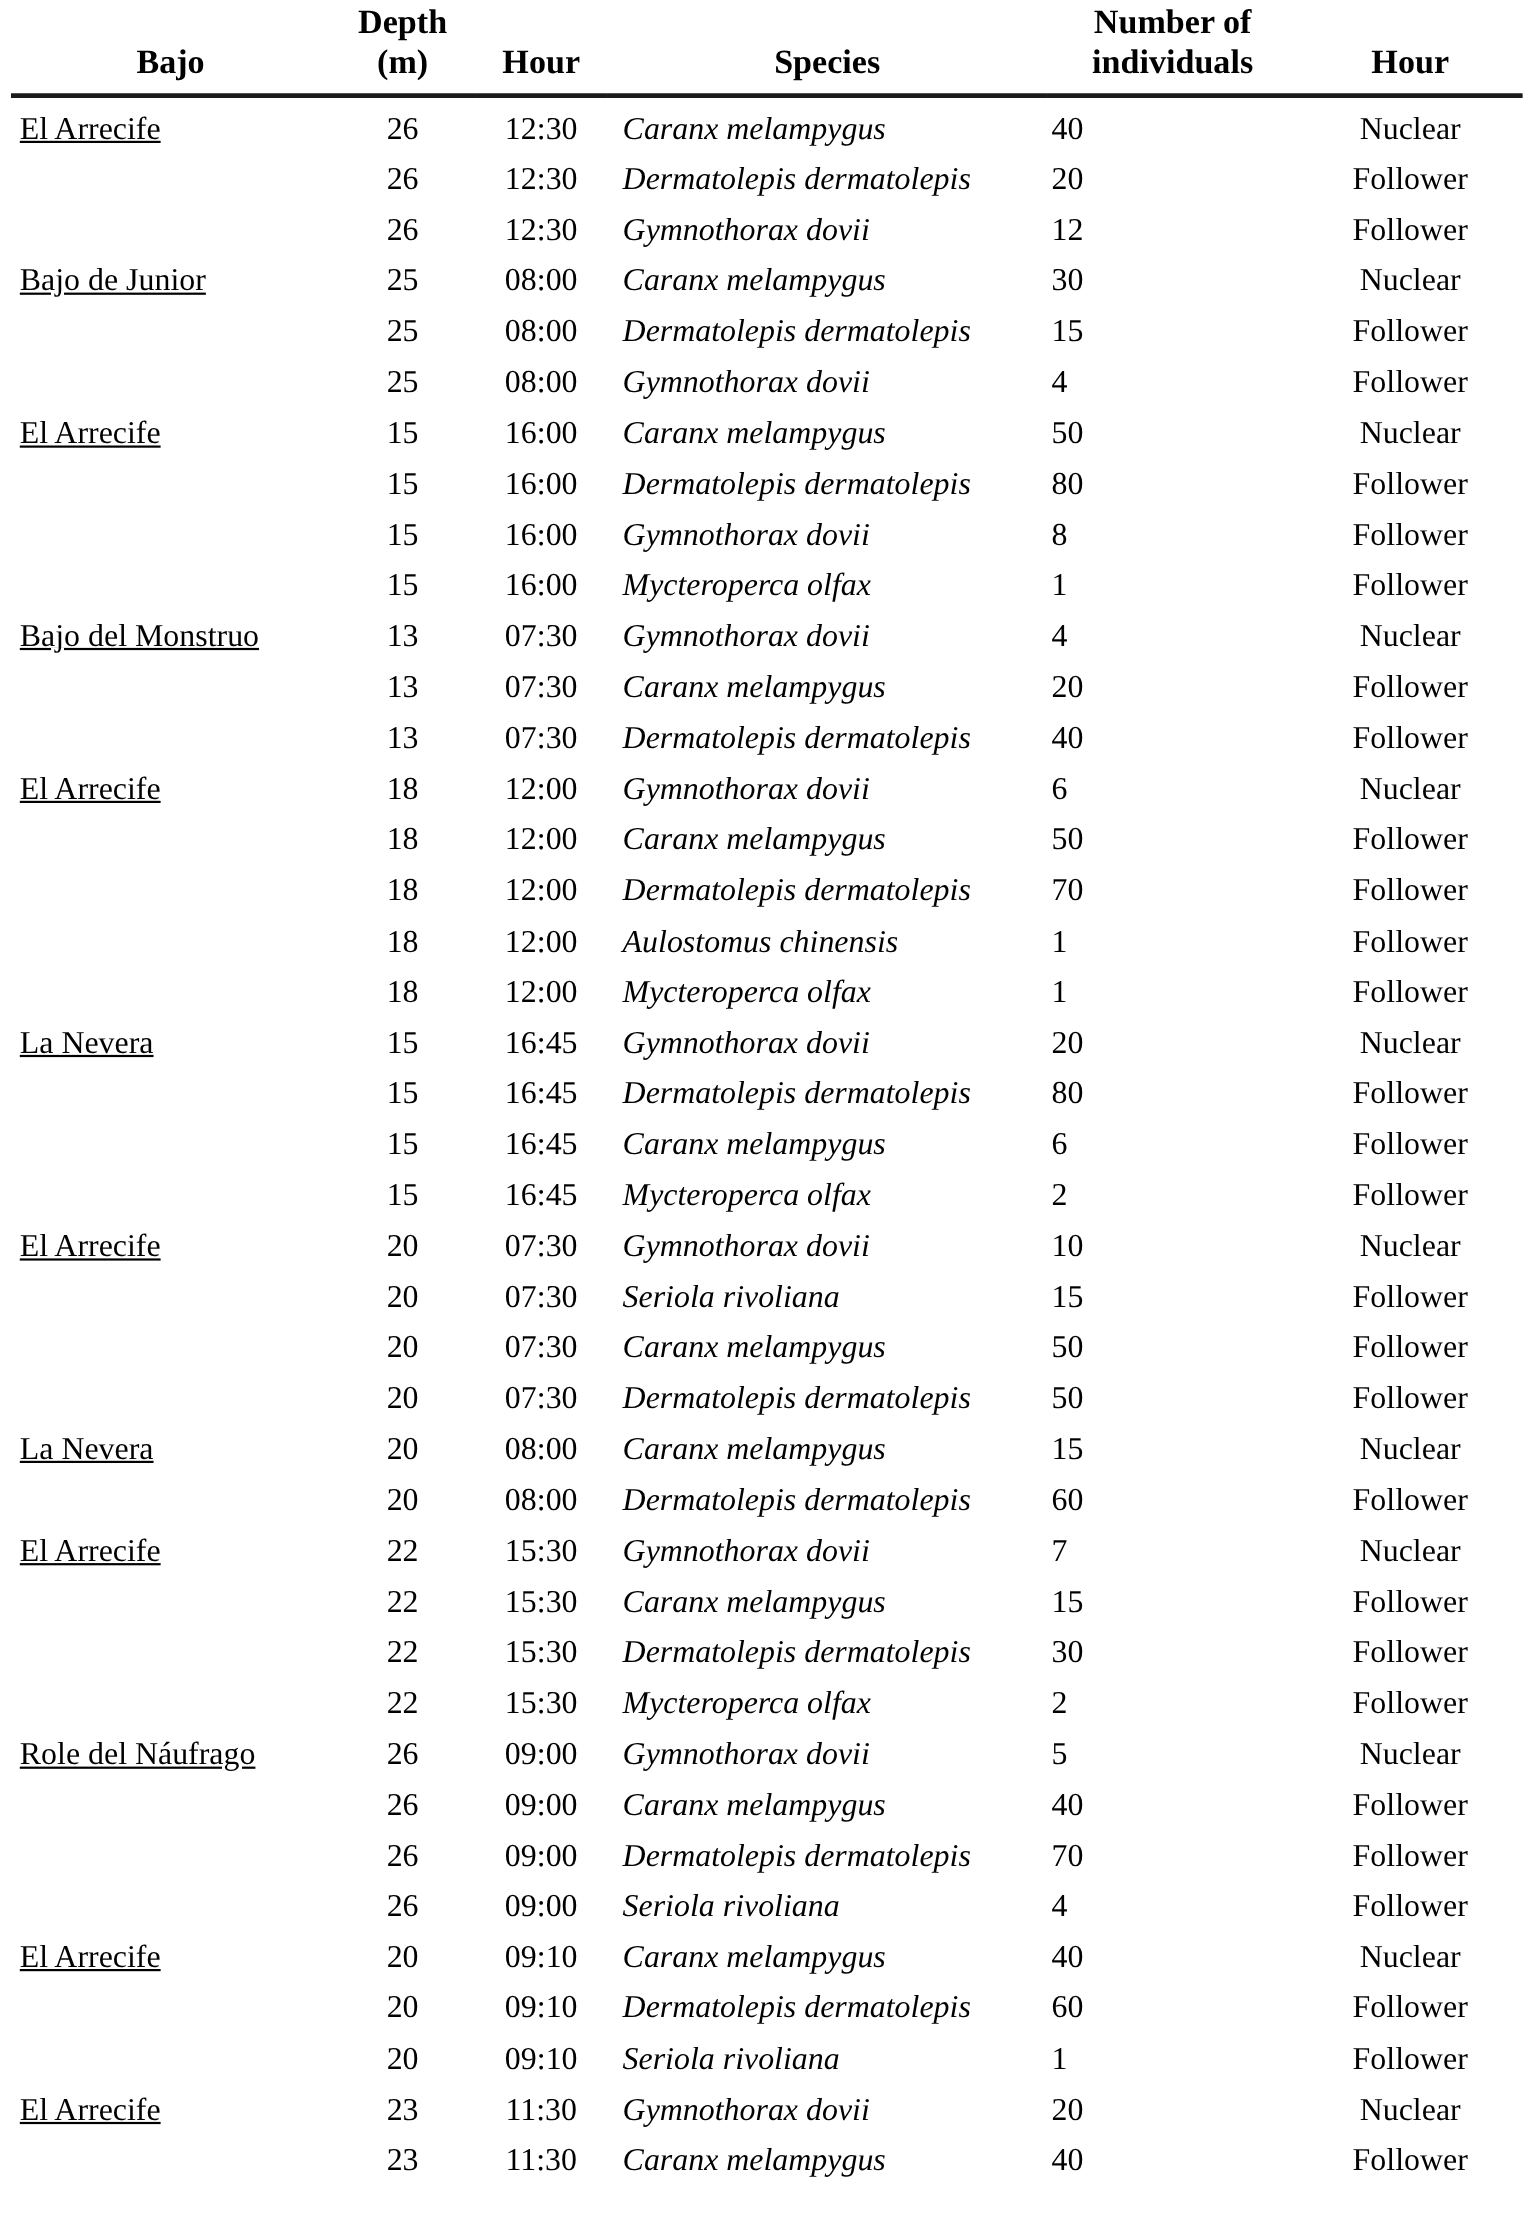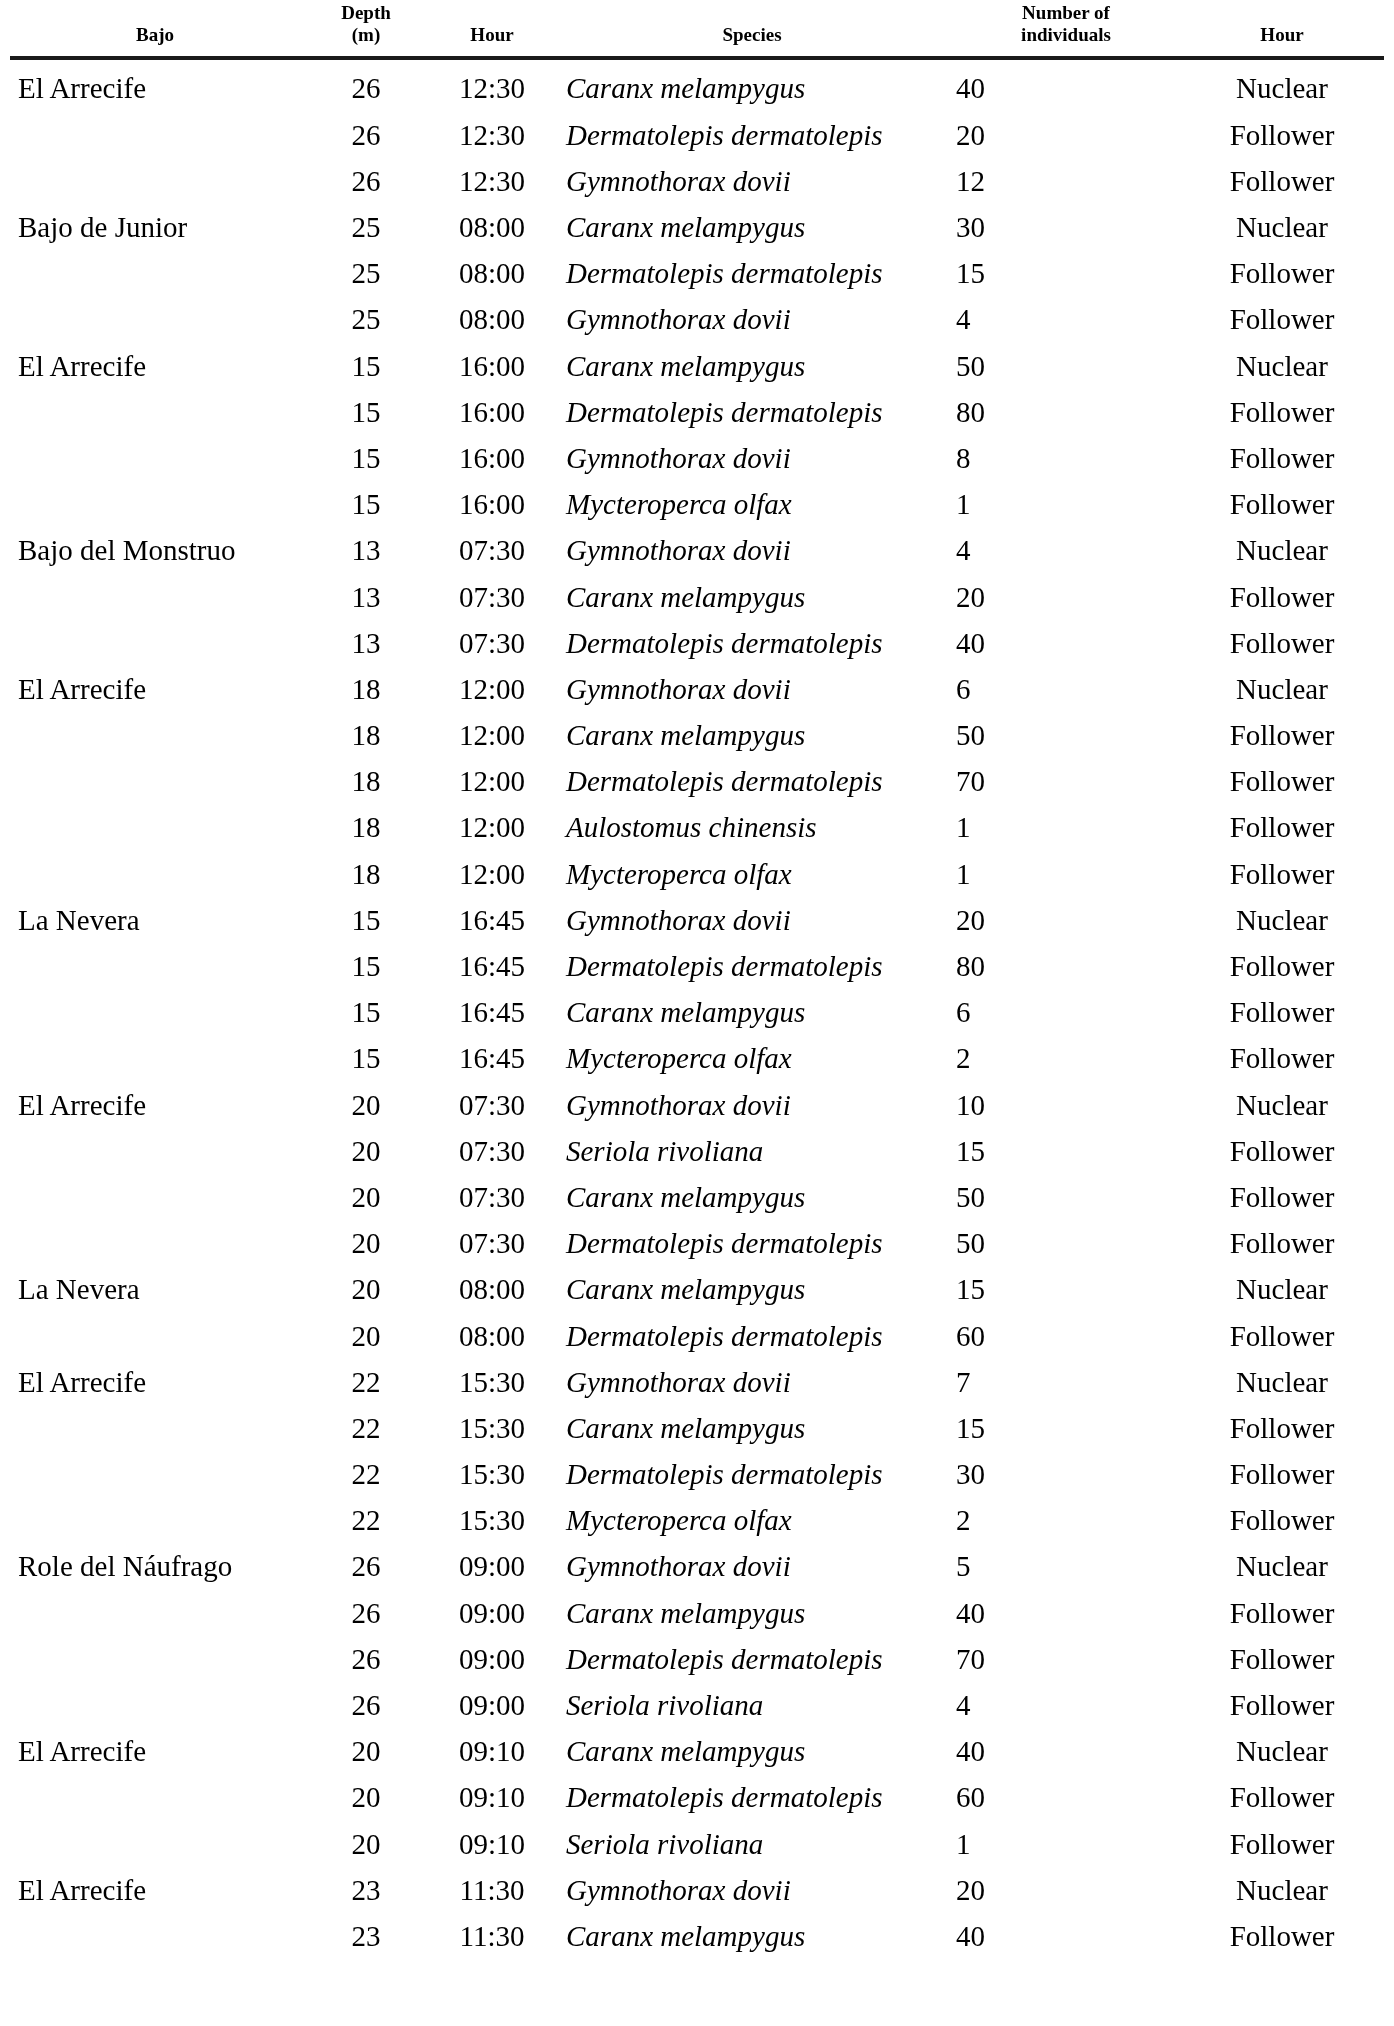--- a/index.html
+++ b/index.html
@@ -32,21 +32,21 @@
   col.c-site    { width: 290px; }
   col.c-depth   { width: 132px; }
   col.c-hour    { width: 120px; }
   col.c-species { width: 400px; }
   col.c-count   { width: 228px; }
   col.c-role    { width: 204px; }
 
   
   thead th {
     font-weight: bold;
-    font-size: 19px;
+    font-size: 31px;
     line-height: 1.17;
     padding: 2px 4px 10px 4px;
     vertical-align: bottom;
     text-align: center;
     border-bottom: 4px solid #1a1a1a;
     white-space: normal;
   }
   thead th.h-site    { text-align: center; }
   thead th.h-species { text-align: center; }
 
@@ -55,21 +55,21 @@
   
   tbody td {
     font-size: 29px;
     line-height: 1;
     padding: 8.6px 4px;
     vertical-align: baseline;
     white-space: nowrap;
   }
   tbody tr:first-child td { padding-top: 14px; }
 
-  td.site    { text-align: left;   padding-left: 8px; }
+  td.site    { text-align: left;   padding-left: 8px; text-decoration: underline; }
   td.depth   { text-align: center; }
   td.hour    { text-align: center; }
   td.species { text-align: left;   font-style: italic; padding-left: 14px; }
   td.count   { }
   td.role    { text-align: center; }
 </style>
 </head>
 <body>
 
 <div class="table-wrap">

